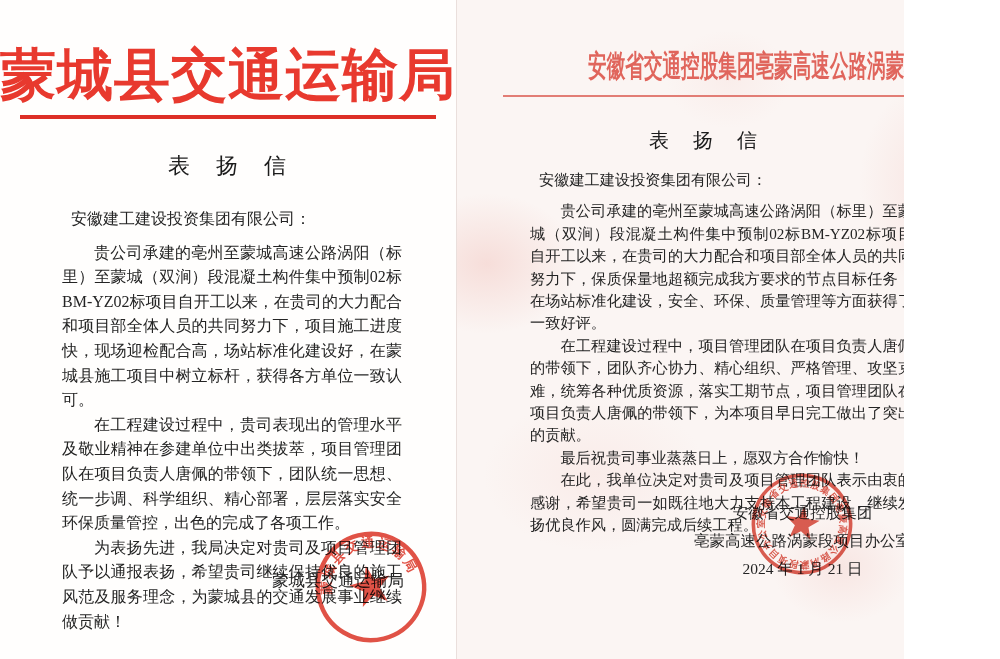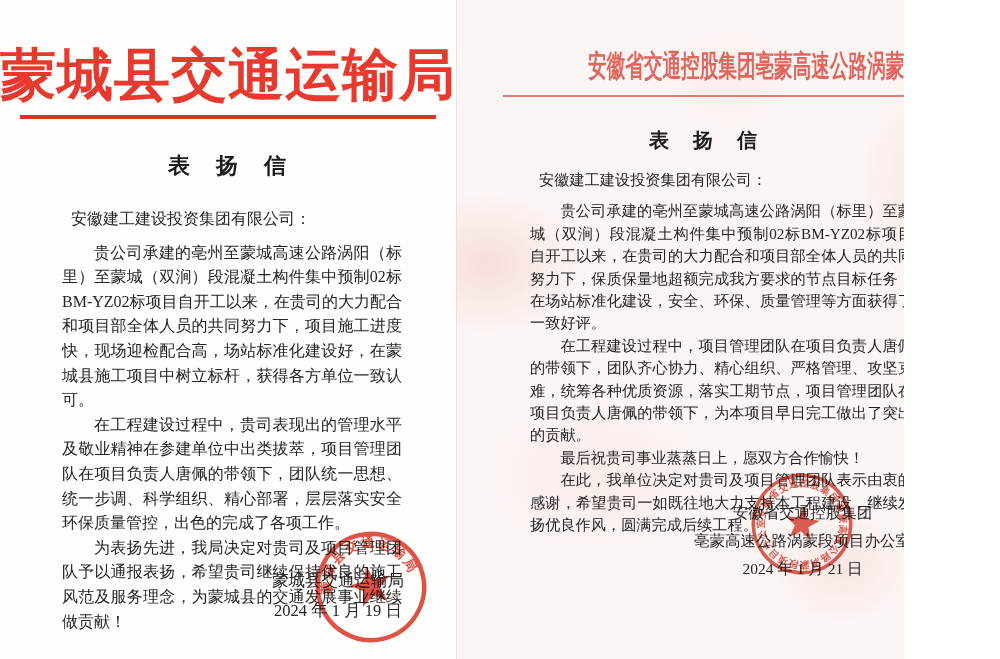--- a/index.html
+++ b/index.html
@@ -29,21 +29,21 @@
   .rule-left{width:416px;height:4px;background:#dd2f26;margin:5px auto 0;}
   .letterhead-right-wrap{margin-top:48px;text-align:center;height:44px;}
   .letterhead-right{
     display:inline-block;white-space:nowrap;
     font-size:30px;font-weight:bold;color:#e0655c;
     transform:scaleX(0.62);transform-origin:50% 50%;
     line-height:1.2;
   }
   .rule-right{width:402px;height:2px;background:#e27d75;margin:3px auto 0;}
   .doc-title{
-    text-align:center;font-weight:bold;color:#1c1c1c;
+    text-align:center;font-weight:normal;color:#1c1c1c;
   }
   .doc-title.left{margin-top:32px;font-size:22px;letter-spacing:2px;}
   .doc-title.right{margin-top:30px;font-size:20px;letter-spacing:2px;}
   .body-left{
     margin:26px 54px 0 62px;font-size:16px;line-height:24.6px;
     color:#242424;text-align:justify;
   }
   .body-right{
     margin:15px 38px 0 73px;font-size:15.2px;line-height:22.4px;
     color:#242424;text-align:justify;
@@ -72,21 +72,20 @@
 
     <div class="body-left">
       <p class="salutation">安徽建工建设投资集团有限公司：</p>
       <p class="para">贵公司承建的亳州至蒙城高速公路涡阳（标里）至蒙城（双涧）段混凝土构件集中预制02标BM-YZ02标项目自开工以来，在贵司的大力配合和项目部全体人员的共同努力下，项目施工进度快，现场迎检配合高，场站标准化建设好，在蒙城县施工项目中树立标杆，获得各方单位一致认可。</p>
       <p class="para">在工程建设过程中，贵司表现出的管理水平及敬业精神在参建单位中出类拔萃，项目管理团队在项目负责人唐佩的带领下，团队统一思想、统一步调、科学组织、精心部署，层层落实安全环保质量管控，出色的完成了各项工作。</p>
       <p class="para">为表扬先进，我局决定对贵司及项目管理团队予以通报表扬，希望贵司继续保持优良的施工风范及服务理念，为蒙城县的交通发展事业继续做贡献！</p>
     </div>
 
     <div class="sign-block left">
       <div class="sign-line">蒙城县交通运输局</div>
-      <div class="sign-line">2024 年 1 月 19 日</div>
     </div>
 
     <svg class="seal seal-left" viewBox="0 0 120 120">
       <circle cx="60" cy="60" r="54" fill="none" stroke="#dc3a2c" stroke-width="4.5"></circle>
       <polygon points="60,38 65.2,52.8 81,53.1 68.4,62.7 73,77.8 60,68.8 47,77.8 51.6,62.7 39,53.1 54.8,52.8" fill="#dc3a2c"></polygon>
       <path id="sealArcLeft" d="M 60,60 m -41,0 a 41,41 0 1,1 82,0" fill="none"></path>
       <text font-size="13.5" fill="#dc3a2c" font-weight="bold" letter-spacing="2">
         <textPath href="#sealArcLeft" startOffset="50%" text-anchor="middle">蒙城县交通运输局</textPath>
       </text>
     </svg>

